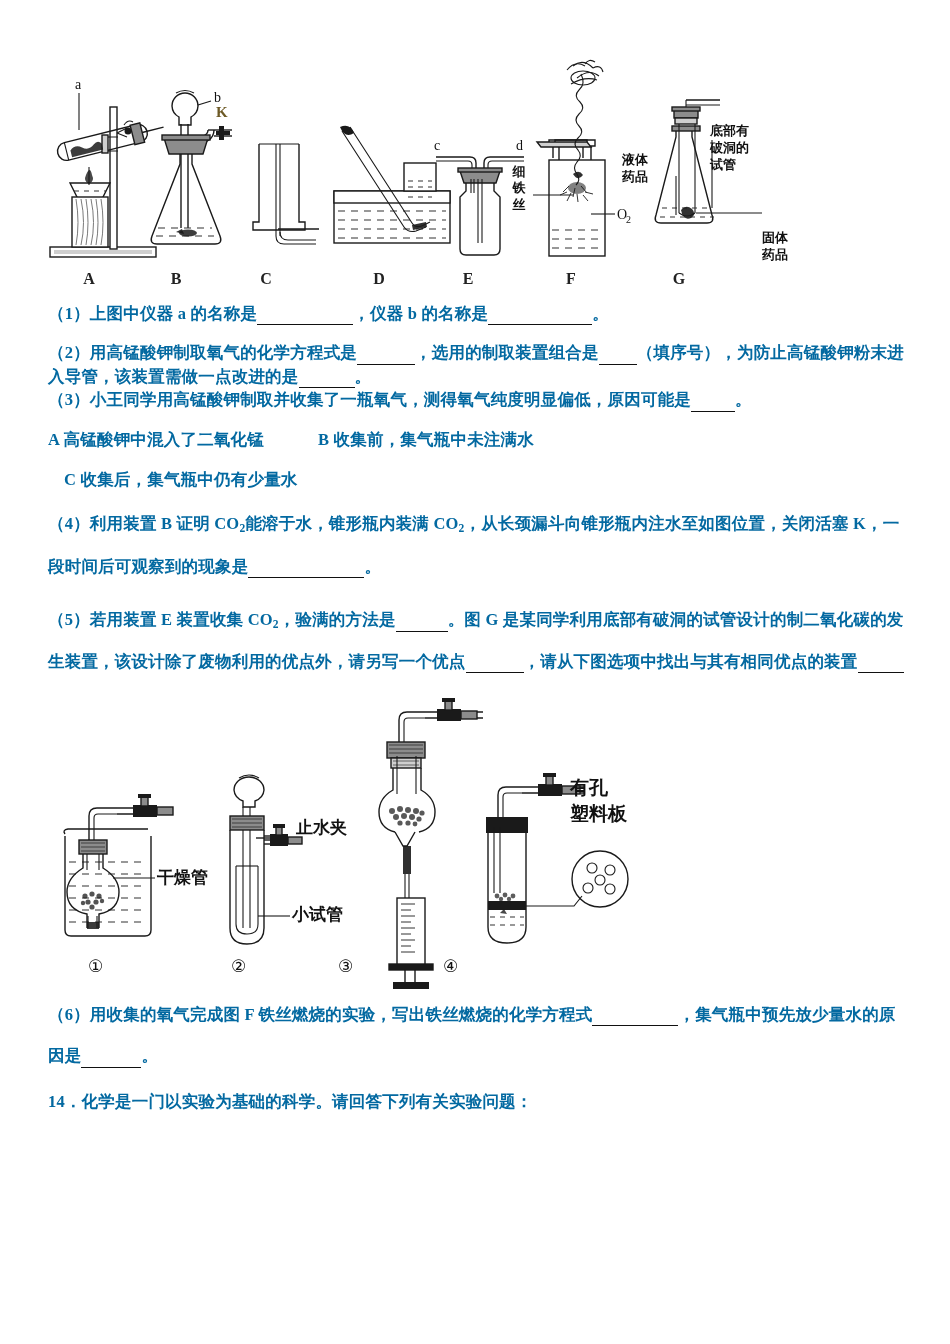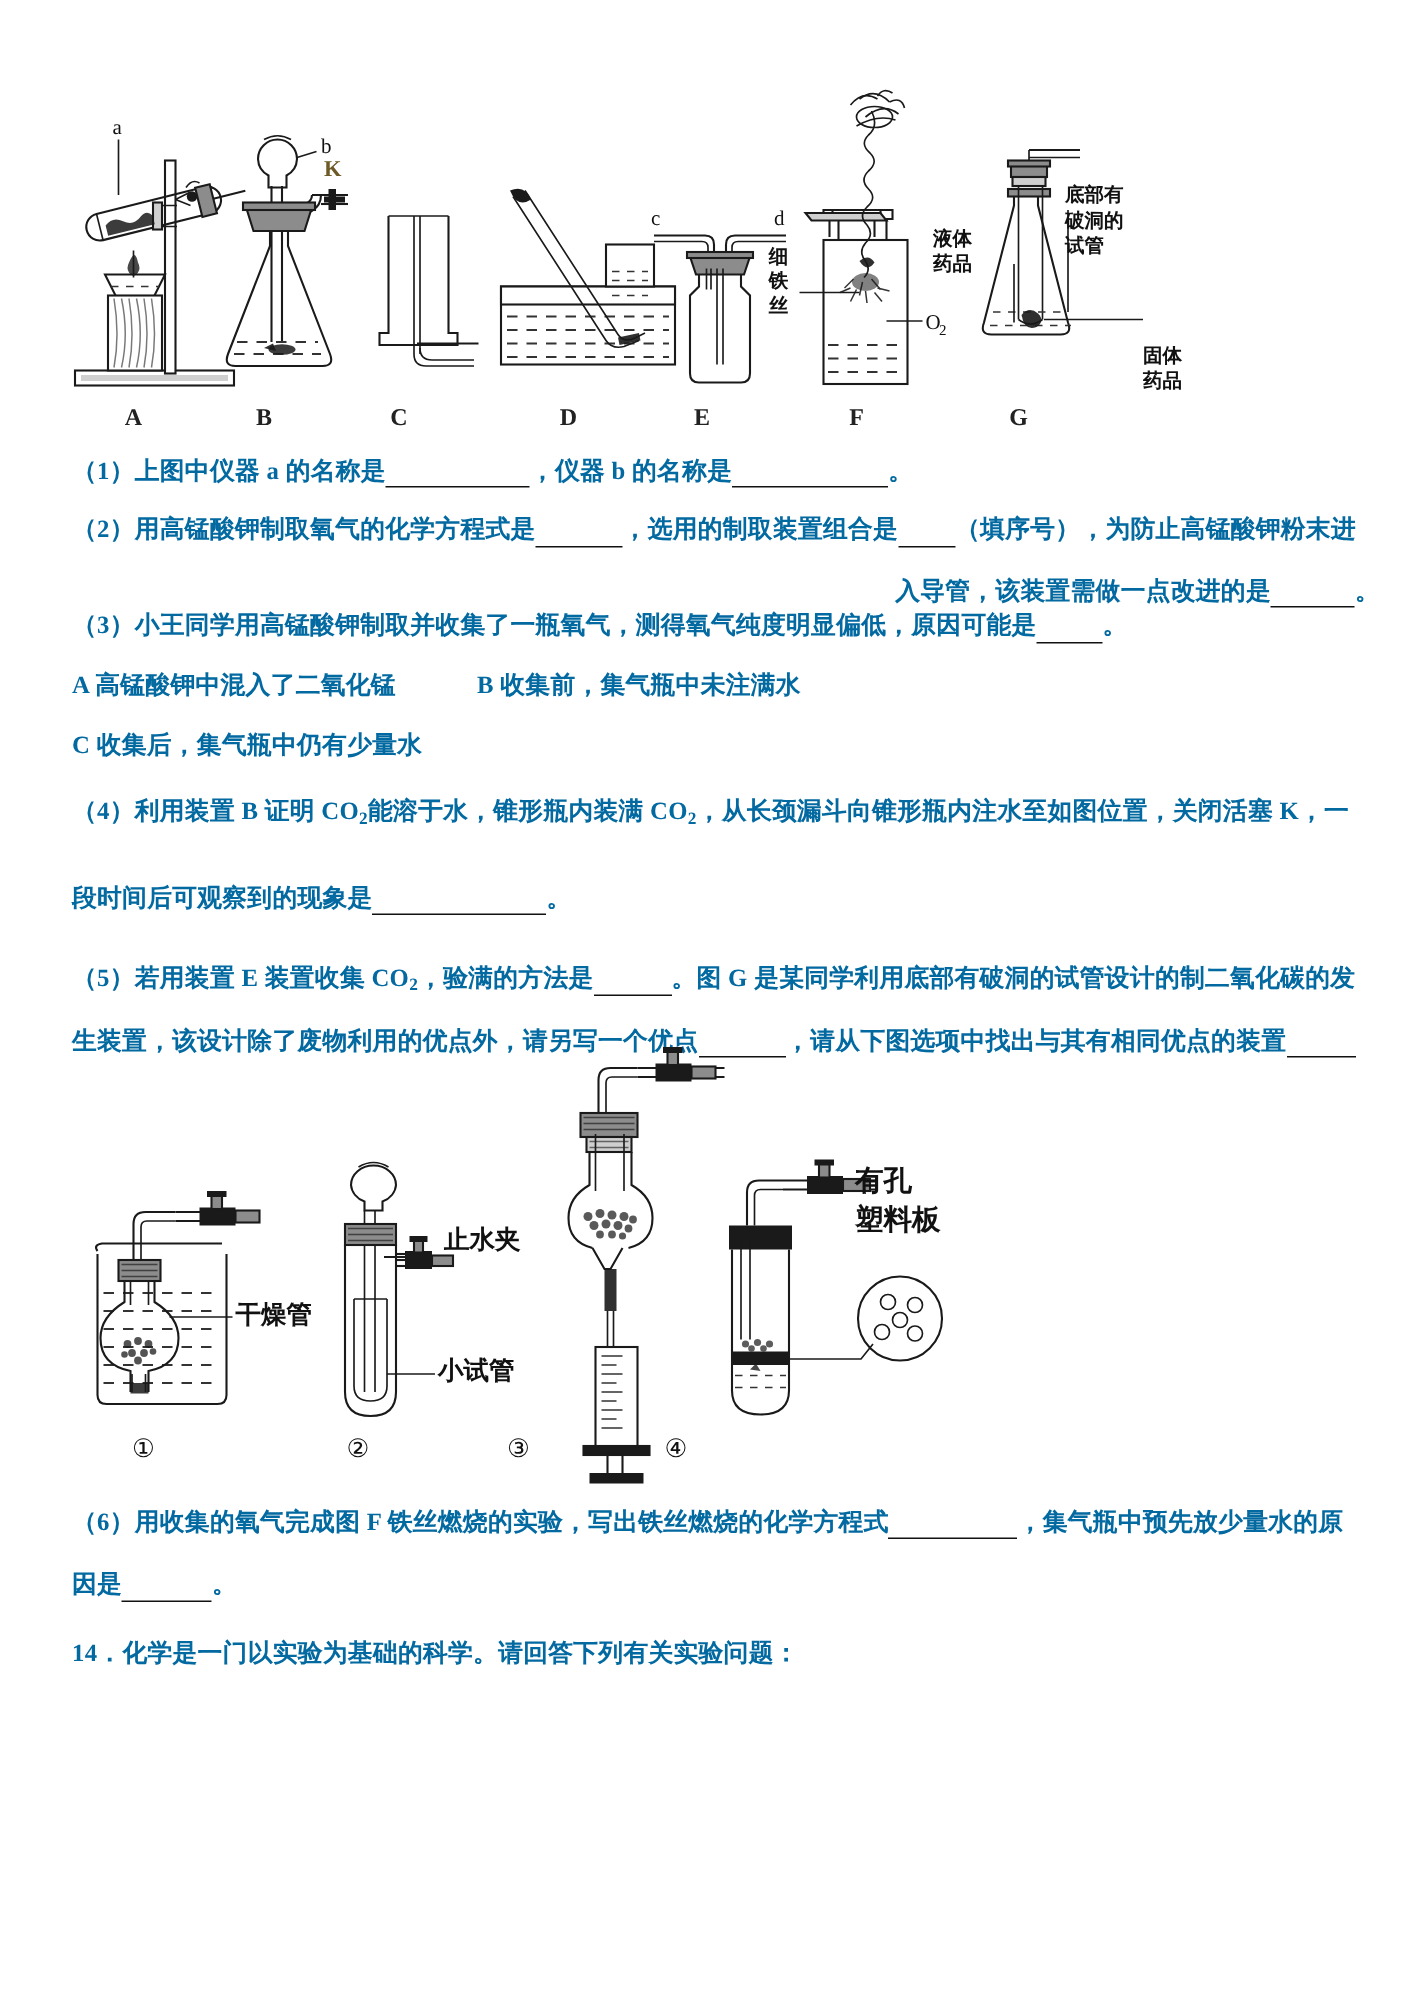--- a/index.html
+++ b/index.html
@@ -30,21 +30,21 @@
     white-space: nowrap;
   }
   .blank {
     display: inline-block;
     border-bottom: 1.4px solid #111;
     vertical-align: bottom;
     height: 15px;
   }
   .opts { display: flex; align-items: center; }
   .opt-a { width: 270px; }
-  .opt-c { width: 292px; }
+  .opt-c { width: 292px; margin-left: 16px; }
   sub { font-size: 70%; vertical-align: baseline; position: relative; top: 3px; }
 
   
   .figrow { position: absolute; }
   .fig { position: absolute; }
   .caption {
     position: absolute;
     font-family: "Liberation Serif", serif;
     font-weight: bold;
     font-size: 16px;
@@ -331,40 +331,40 @@
 
 <div class="doc" style="top:302px;">
 
   <p class="qline">
     <span>（1）上图中仪器 a 的名称是</span><span class="blank" style="width:96px;"></span><span>，仪器 b 的名称是</span><span class="blank" style="width:104px;"></span><span>。</span>
   </p>
 
   <p class="qline" style="margin-top:16px;">
     <span>（2）用高锰酸钾制取氧气的化学方程式是</span><span class="blank" style="width:58px;"></span><span>，选用的制取装置组合是</span><span class="blank" style="width:38px;"></span><span>（填序号），为防止高锰酸钾粉末进</span>
   </p>
-  <p class="qline" style="margin-top:17px;text-align:right;">
+  <p class="qline" style="">
     <span>入导管，该装置需做一点改进的是</span><span class="blank" style="width:56px;"></span><span>。</span>
   </p>
 
   <p class="qline" style="">
     <span>（3）小王同学用高锰酸钾制取并收集了一瓶氧气，测得氧气纯度明显偏低，原因可能是</span><span class="blank" style="width:44px;"></span><span>。</span>
   </p>
 
   <div class="opts" style="margin-top:16px;">
     <span class="qline opt-a">A 高锰酸钾中混入了二氧化锰</span>
     <span class="qline">B 收集前，集气瓶中未注满水</span>
   </div>
   <div class="opts" style="margin-top:17px;">
     <span class="qline opt-c">C 收集后，集气瓶中仍有少量水</span>
   </div>
 
   <p class="qline" style="margin-top:20px;">
     <span>（4）利用装置 B 证明 CO</span><sub>2</sub><span>能溶于水，锥形瓶内装满 CO</span><sub>2</sub><span>，从长颈漏斗向锥形瓶内注水至如图位置，关闭活塞 K，一</span>
   </p>
-  <p class="qline" style="margin-top:35px;">
+  <p class="qline" style="margin-top:20px;">
     <span>段时间后可观察到的现象是</span><span class="blank" style="width:116px;"></span><span>。</span>
   </p>
 
   <p class="qline" style="margin-top:30px;">
     <span>（5）若用装置 E 装置收集 CO</span><sub>2</sub><span>，验满的方法是</span><span class="blank" style="width:52px;"></span><span>。图 G 是某同学利用底部有破洞的试管设计的制二氧化碳的发</span>
   </p>
   <p class="qline" style="margin-top:18px;">
     <span>生装置，该设计除了废物利用的优点外，请另写一个优点</span><span class="blank" style="width:58px;"></span><span>，请从下图选项中找出与其有相同优点的装置</span><span class="blank" style="width:46px;"></span>
   </p>
 </div>

